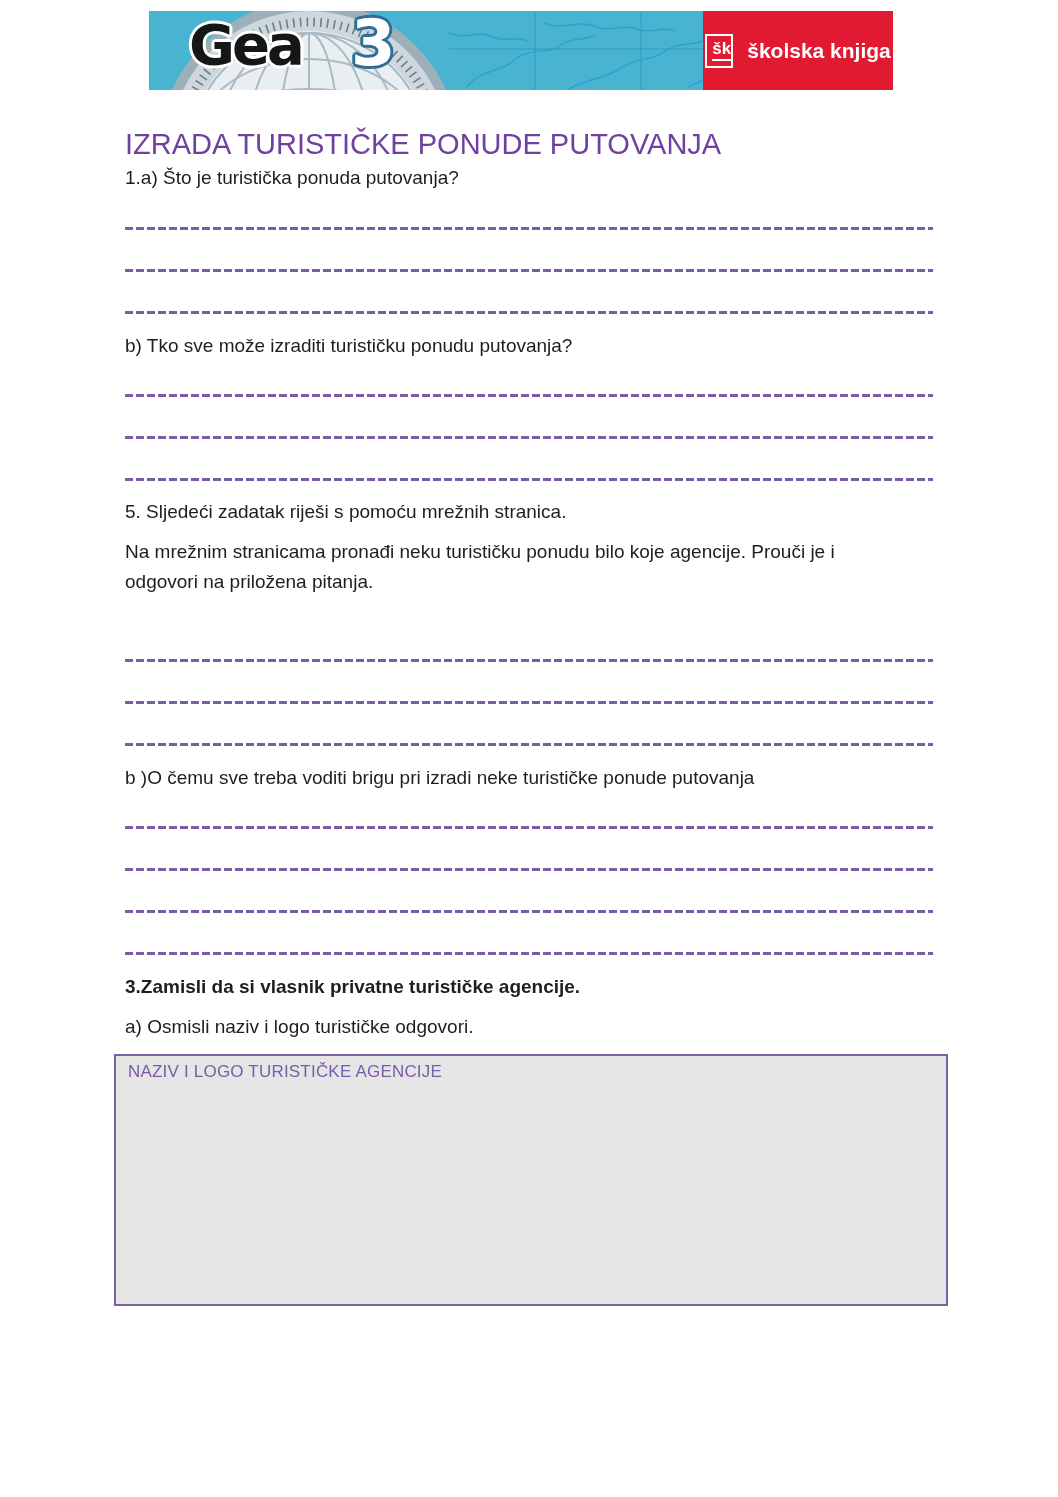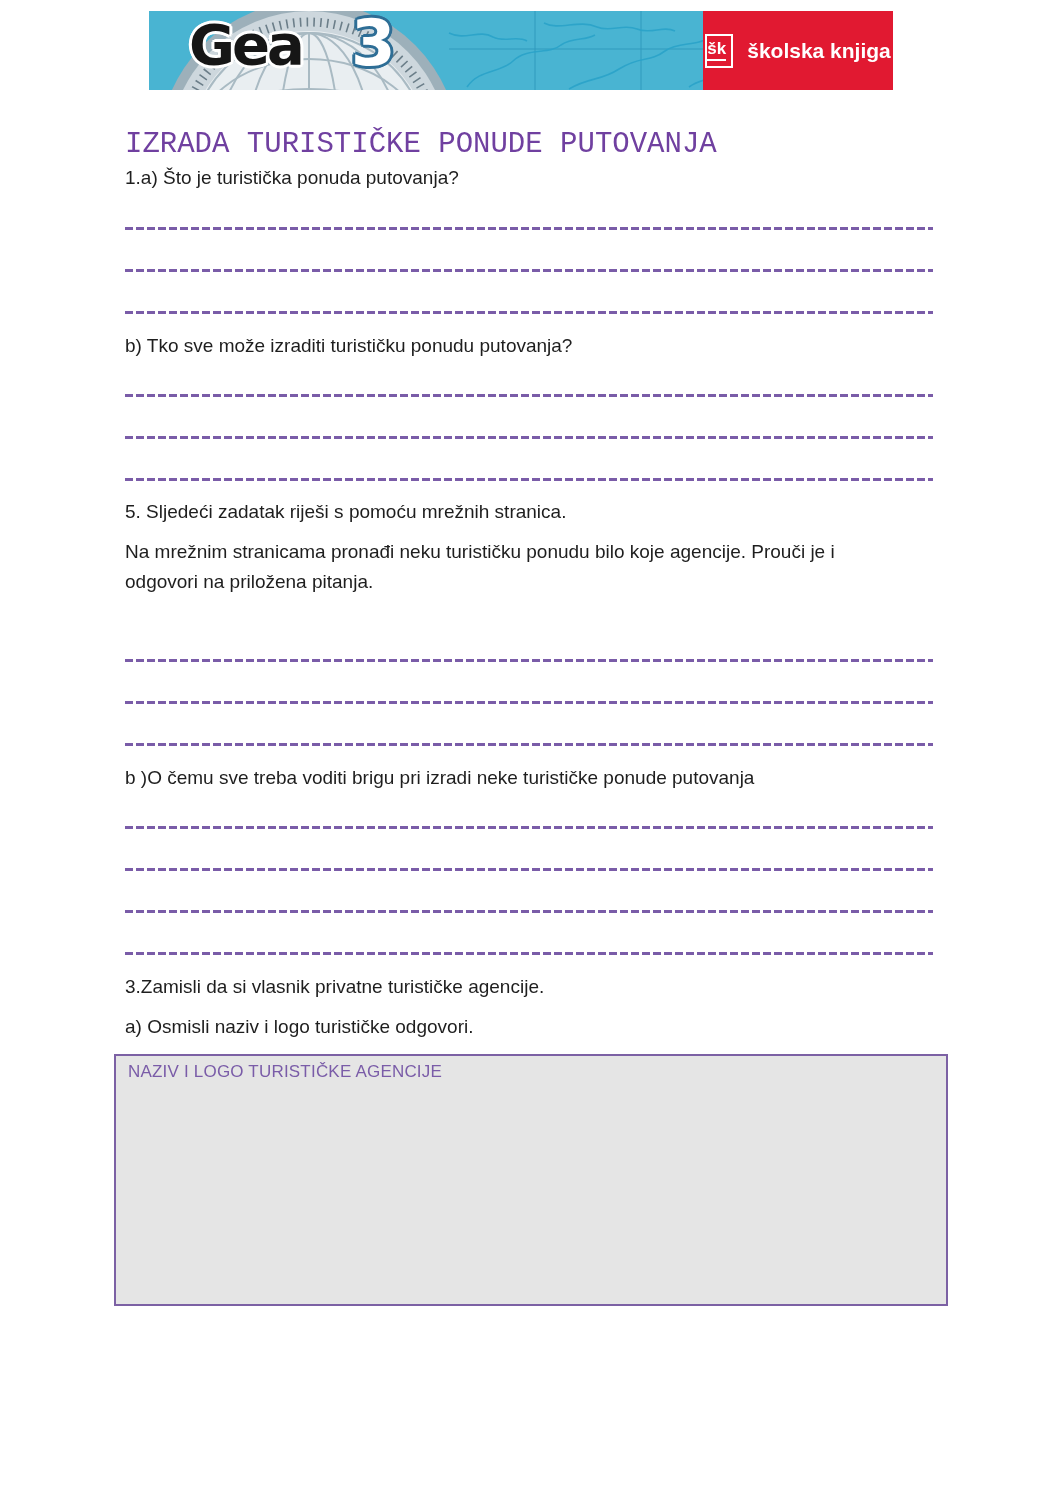--- a/index.html
+++ b/index.html
@@ -26,21 +26,21 @@
     font-size:64px; font-weight:bold; color:#ffffff; line-height:1.15;
     text-shadow:-3px 0 0 #2e6e96,3px 0 0 #2e6e96,0 -3px 0 #2e6e96,0 3px 0 #2e6e96,
                 -2px -2px 0 #2e6e96,2px -2px 0 #2e6e96,-2px 2px 0 #2e6e96,2px 2px 0 #2e6e96;
   }
   .pub {
     width:190px; height:79px; background:#e11931; color:#fff;
     display:flex; align-items:center; justify-content:center; gap:8px;
   }
   .sk-box {
     width:28px; height:34px; border:2px solid #fff; box-sizing:border-box;
-    display:flex; align-items:center; justify-content:flex-start;
+    display:flex; align-items:center; justify-content:flex-end;
   }
   .sk-box span {
     font-size:17px; font-weight:bold; line-height:1;
     border-bottom:2px solid #fff; padding-bottom:2px;
   }
   .pub-name { font-size:21px; font-weight:bold; white-space:nowrap;margin-left:6px; }
 
   
   .title { left:125px; width:820px; font-size:29px; color:#7040a0; line-height:1.15; }
   .qtext { left:125px; width:810px; font-size:19px; color:#1e1e1e; line-height:1.3; }
@@ -106,21 +106,21 @@
       <div class="gea-number">3</div>
     </div>
     <div class="pub">
       <div class="sk-box">
         <span>šk</span>
       </div>
       <div class="pub-name">školska knjiga</div>
     </div>
   </div>
 
-  <div class="abs title" style="top:128px;font-family:Liberation Mono, monospace;">IZRADA TURISTIČKE PONUDE PUTOVANJA</div>
+  <div class="abs title" style="top:128px;">IZRADA TURISTIČKE PONUDE PUTOVANJA</div>
 
   <div class="abs qtext" style="top:166px;">1.a) Što je turistička ponuda putovanja?</div>
   <div class="abs ans-line" style="top:227px;"></div>
   <div class="abs ans-line" style="top:269px;"></div>
   <div class="abs ans-line" style="top:311px;"></div>
 
   <div class="abs qtext" style="top:334px;">b) Tko sve može izraditi turističku ponudu putovanja?</div>
   <div class="abs ans-line" style="top:394px;"></div>
   <div class="abs ans-line" style="top:436px;"></div>
   <div class="abs ans-line" style="top:478px;"></div>
@@ -132,20 +132,20 @@
   <div class="abs ans-line" style="top:659px;"></div>
   <div class="abs ans-line" style="top:701px;"></div>
   <div class="abs ans-line" style="top:743px;"></div>
 
   <div class="abs qtext" style="top:766px;">b )O čemu sve treba voditi brigu pri izradi neke turističke ponude putovanja</div>
   <div class="abs ans-line" style="top:826px;"></div>
   <div class="abs ans-line" style="top:868px;"></div>
   <div class="abs ans-line" style="top:910px;"></div>
   <div class="abs ans-line" style="top:952px;"></div>
 
-  <div class="abs qtext" style="top:975px;">3.Zamisli da si vlasnik privatne turističke agencije.</div>
+  <div class="abs qtext" style="top:975px;font-weight:bold;">3.Zamisli da si vlasnik privatne turističke agencije.</div>
   <div class="abs qtext" style="top:1015px;">a) Osmisli naziv i logo turističke odgovori.</div>
 
   <div class="abs answer-box">
     <div class="answer-box-label">NAZIV I LOGO TURISTIČKE AGENCIJE</div>
   </div>
 
 </div>
 
 </body></html>

